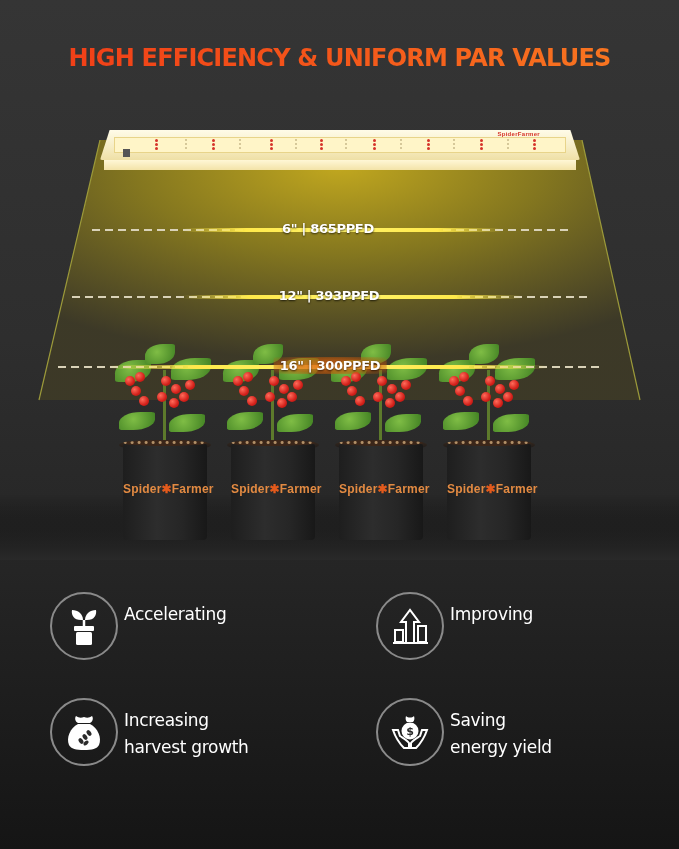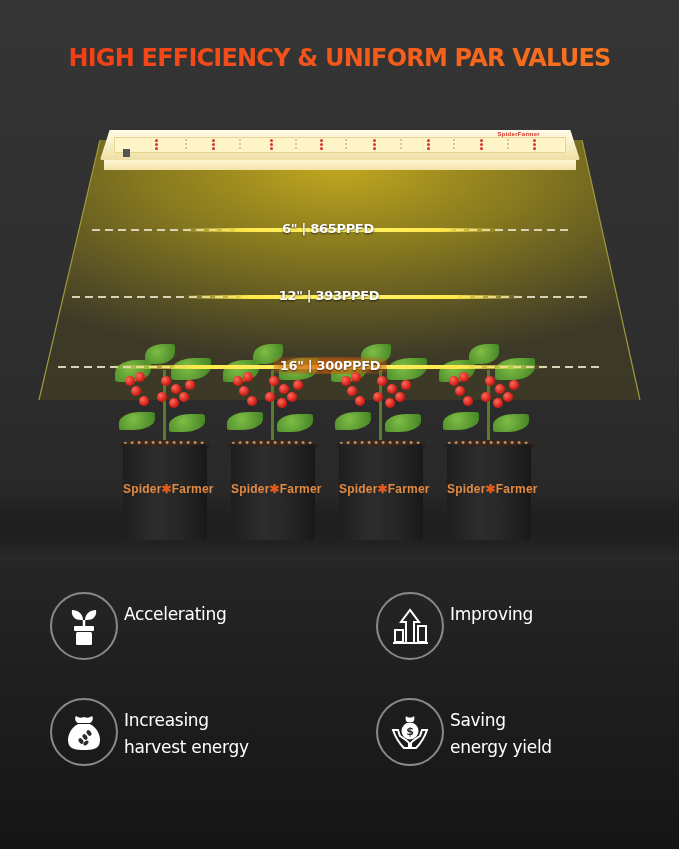--- a/index.html
+++ b/index.html
@@ -354,21 +354,21 @@
         <path d="M14 12 H26 C34 16 38 26 35 33 C33 37 28 38 20 38 C12 38 7 37 5 33 C2 26 6 16 14 12Z" fill="#fff"></path>
         <g fill="#2b2b2b">
           <ellipse cx="17" cy="29" rx="2" ry="3.2" transform="rotate(-35 17 29)"></ellipse>
           <ellipse cx="21" cy="25" rx="2" ry="3.2" transform="rotate(-35 21 25)"></ellipse>
           <ellipse cx="25" cy="21" rx="2" ry="3.2" transform="rotate(-35 25 21)"></ellipse>
           <ellipse cx="22" cy="31" rx="1.8" ry="3" transform="rotate(50 22 31)"></ellipse>
         </g>
       </svg>
   </div>
   <div class="line1">Increasing</div>
-  <div class="line2">harvest energy</div>
+  <div class="line2">harvest growth</div>
 </div>
 <div class="feature" style="left:366px; top:698px;">
   <div class="circle">
     <svg viewBox="0 0 40 40">
         <path d="M16 4 C18 6 22 6 24 4 C25 7 24 9 23 10 H17 C16 9 15 7 16 4Z" fill="#fff"></path>
         <circle cx="20" cy="19" r="8.5" fill="#fff"></circle>
         <text x="20" y="23" text-anchor="middle" font-size="11" font-weight="bold" fill="#2b2b2b" font-family="DejaVu Sans, sans-serif">$</text>
         <path d="M3 18 C5 24 8 30 14 36 L19 36 V31 C17 28 13 26 10 24 L8 18Z" fill="none" stroke="#fff" stroke-width="2"></path>
         <path d="M37 18 C35 24 32 30 26 36 L21 36 V31 C23 28 27 26 30 24 L32 18Z" fill="none" stroke="#fff" stroke-width="2"></path>
       </svg>

